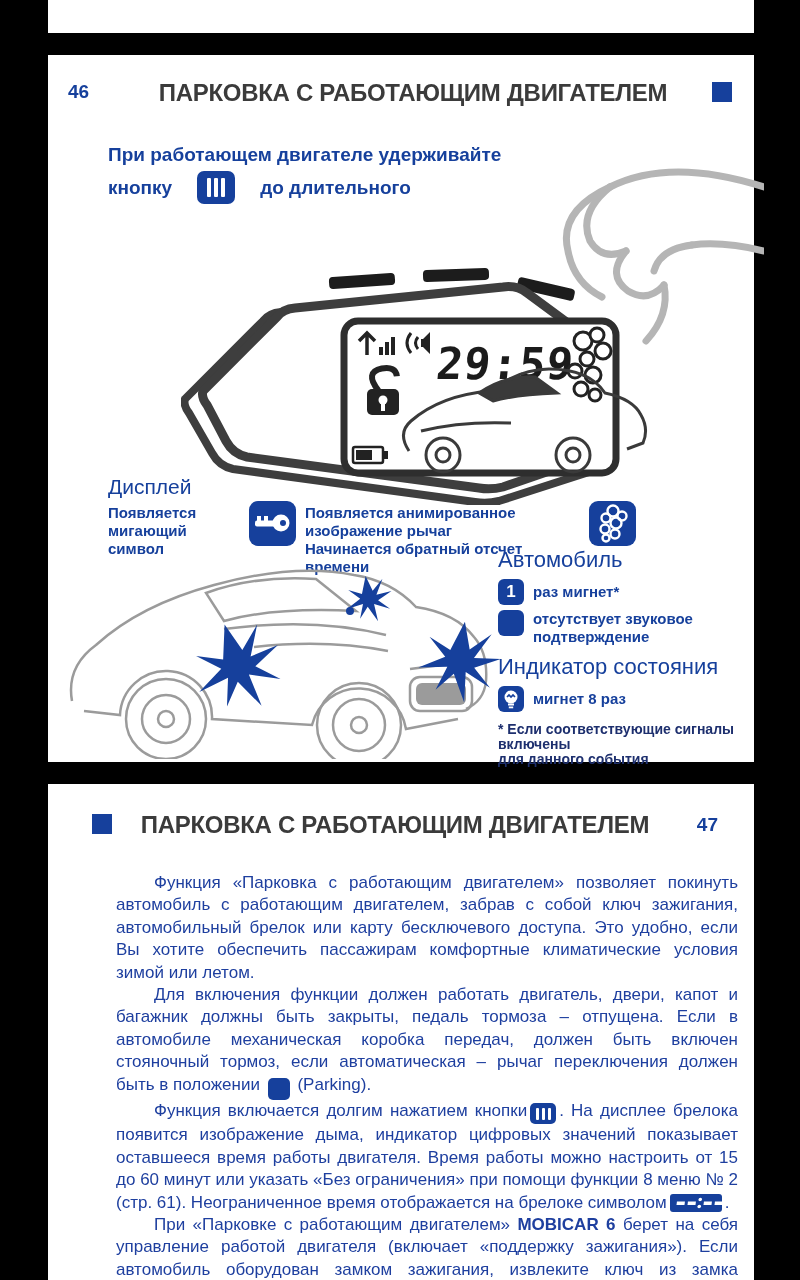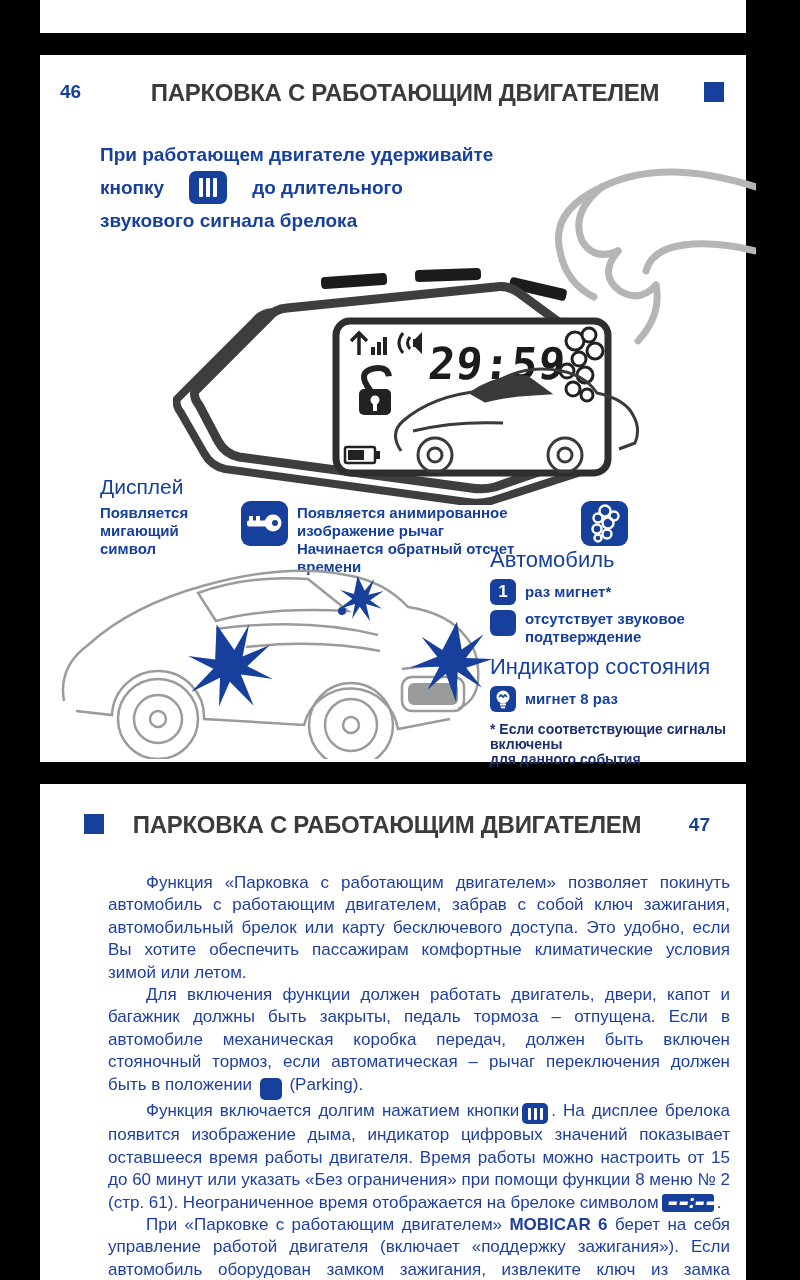--- a/index.html
+++ b/index.html
@@ -1,21 +1,21 @@
 <!DOCTYPE html>
 <html style="--accent_blue: #16409c; --body_text: #1e3f9f; --title_text: #3b3b3b; --footnote_navy: #1d2f6e; --sketch_gray: #a9a9a9; --remote_dark: #3e3e3e;"><head>
 <meta charset="utf-8">
 <style>
   html,body{margin:0;padding:0;}
   body{
     width:800px;height:1280px;position:relative;overflow:hidden;
     background:#000;font-family:"Liberation Sans",sans-serif;
     -webkit-font-smoothing:antialiased;
   }
-  .page{position:absolute;left:40px;width:706px;background:#fff;}
+  .page{position:absolute;left:48px;width:706px;background:#fff;}
   #prev-page-sliver{top:0;height:33px;}
   #page46{top:55px;height:707px;}
   #page47{top:784px;height:496px;overflow:hidden;}
 
   
   .abs{position:absolute;}
   .page-num{font-weight:bold;font-size:19px;color:var(--accent_blue);}
   .page-title{font-size:24px;color:var(--title_text);letter-spacing:-0.3px;white-space:nowrap;font-weight:bold;}
   .title-square{width:20px;height:20px;background:var(--accent_blue);}
   .blue-ico{background:var(--accent_blue);border-radius:6px;display:inline-flex;align-items:center;justify-content:center;flex:none;}
@@ -76,21 +76,20 @@
       <span>кнопку</span>
       <span class="blue-ico btn-iii">
           <span class="bars">
             <i></i>
             <i></i>
             <i></i>
           </span>
         </span>
       <span>до длительного</span>
     </div>
-    <div>звукового сигнала брелока</div>
   </div>
 
   <svg class="abs hand-svg" viewBox="0 0 334 212">
     <g fill="none" stroke="#b5b5b5" stroke-width="7" stroke-linecap="round">
       <path d="M334 34 Q240 4 180 34"></path>
       <path d="M334 98 Q292 88 262 92"></path>
       <path d="M180 34 Q128 58 138 98 Q144 130 172 144"></path>
       <path d="M180 34 Q148 60 160 88 Q172 108 196 98"></path>
       <path d="M196 98 Q176 122 198 138 Q218 150 234 132"></path>
       <path d="M234 132 Q240 162 216 188"></path>

